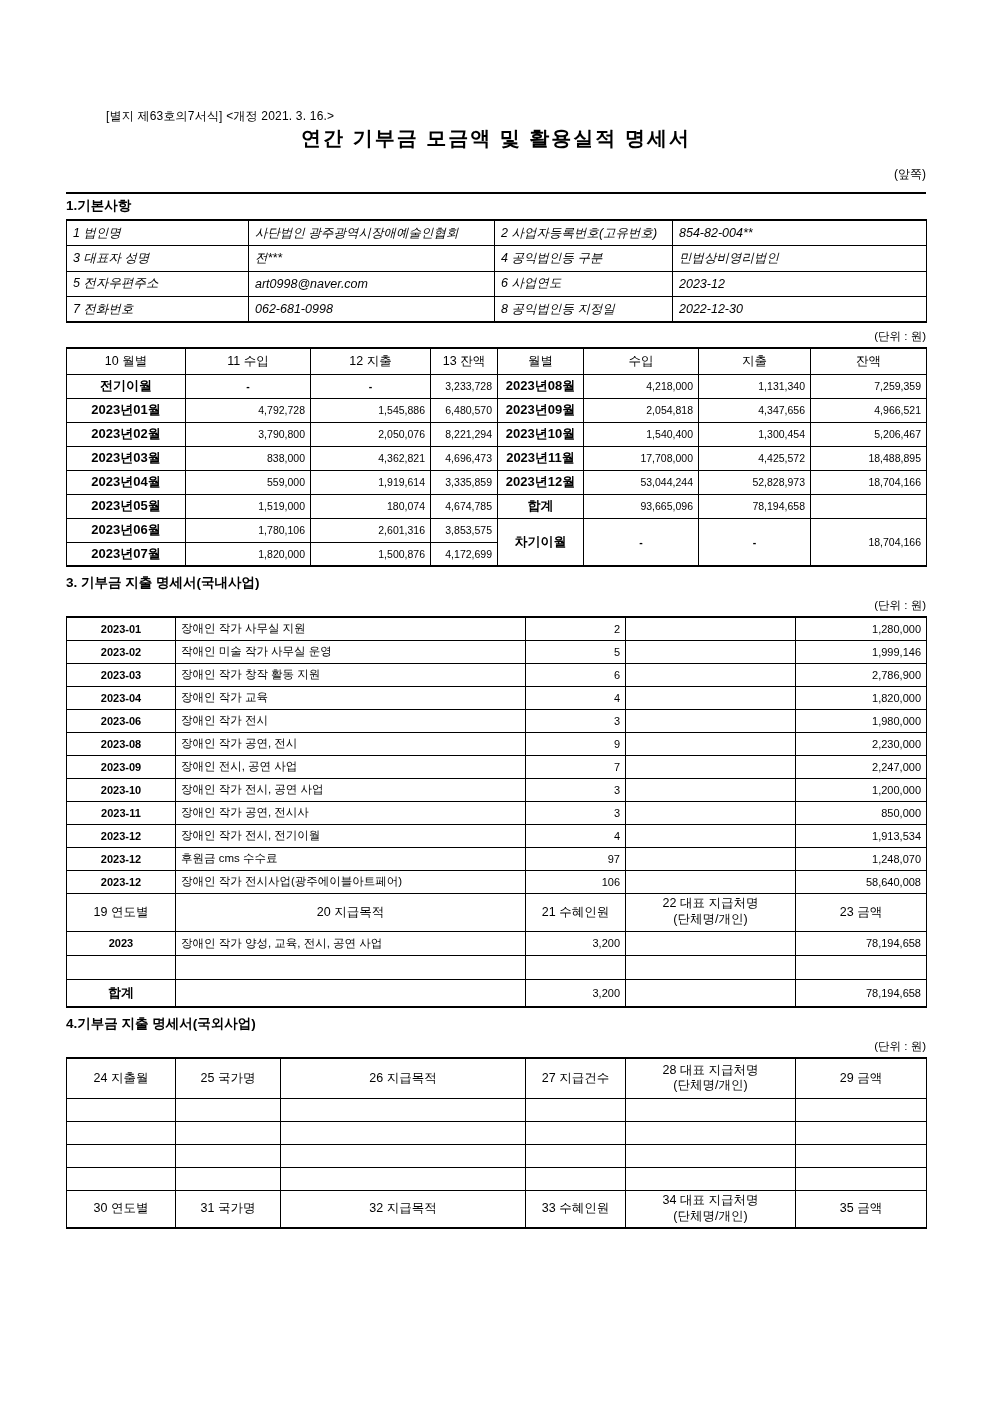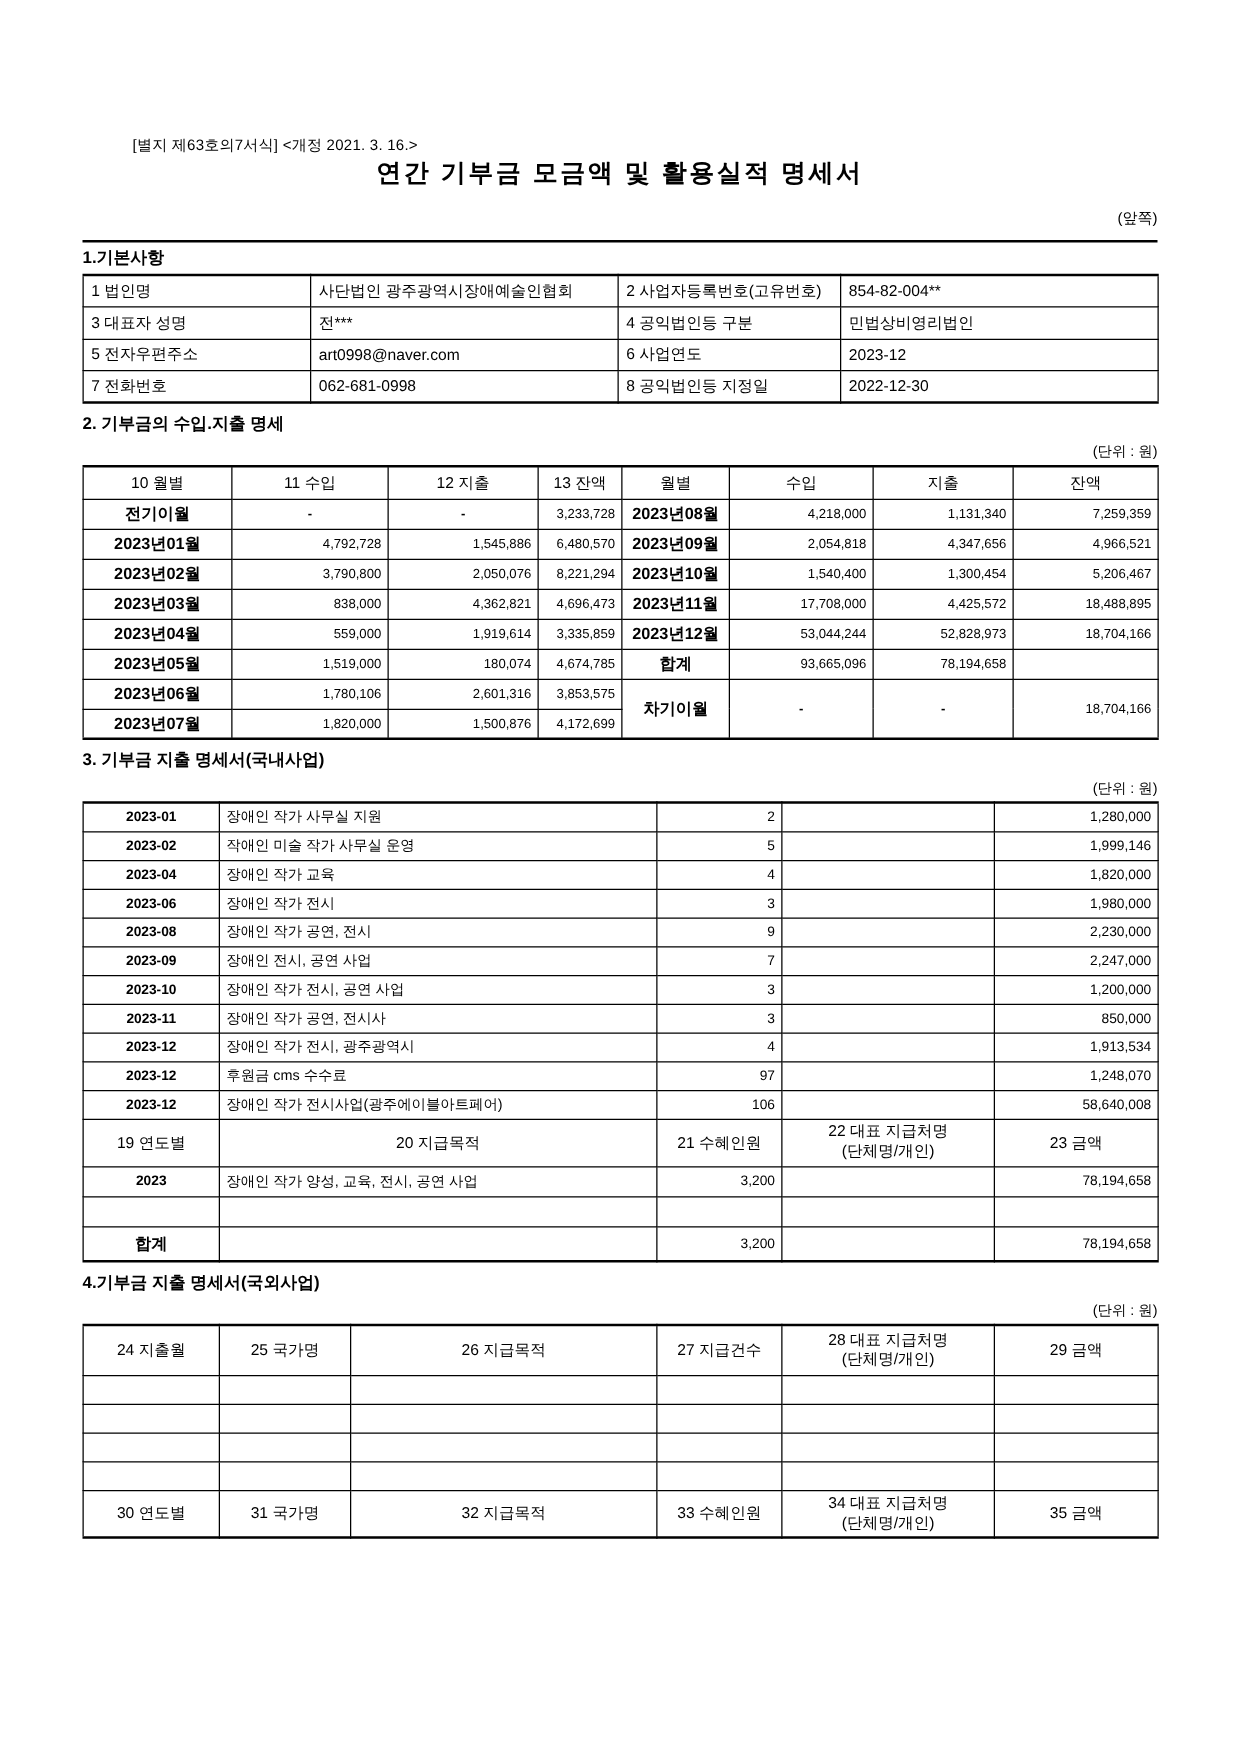--- a/index.html
+++ b/index.html
@@ -22,21 +22,21 @@
   td { border:1px solid #000; vertical-align:middle; font-size:12px; overflow:hidden; white-space:nowrap; }
   .c { text-align:center;font-weight:bold; }
   .r { text-align:right; padding-right:5px; }
   .l { text-align:left; padding-left:5px; }
   .n { font-size:10.5px; }
   .m { font-size:13px; }
   .sm { font-size:11px; }
   .hd { text-align:center; font-size:12.5px; }
   .hd2 { line-height:1.25; }
 
-  .t1 tr { height:25.5px; }
+  .t1 tr { height:25.5px;font-style:italic; }
   .t1 td { font-size:12.5px; }
   .t1 .lbl { padding-left:6px; }
   .t1 .val { padding-left:6px; }
 
   .t2 { margin-top:0; }
   .t2 tr { height:24px;padding-left:40px; }
   .t2 tr.hdr { height:26px; }
 
   .t3 { margin-top:0; }
   .t3 tr { height:23px; }
@@ -91,21 +91,20 @@
     </tr>
     <tr>
       <td class="lbl">7 전화번호</td>
       <td class="val">062-681-0998</td>
       <td class="lbl">8 공익법인등 지정일</td>
       <td class="val">2022-12-30</td>
     </tr>
   </tbody>
     </table>
 
-  <div class="sec-heading gap">2. 기부금의 수입.지출 명세</div>
   <div class="unit">(단위 : 원)</div>
   <table class="t2">
     <colgroup>
         <col style="width:119px">
         <col style="width:125px">
         <col style="width:120px">
         <col style="width:67px">
         <col style="width:86px">
         <col style="width:115px">
         <col style="width:112px">
@@ -220,20 +219,27 @@
       <td class="r sm">1,280,000</td>
     </tr>
     <tr>
       <td class="c sm">2023-02</td>
       <td class="l purpose">작애인 미술 작가 사무실 운영</td>
       <td class="r sm">5</td>
       <td></td>
       <td class="r sm">1,999,146</td>
     </tr>
     <tr>
+      <td class="c sm">2023-03</td>
+      <td class="l purpose">장애인 작가 창작 활동 지원</td>
+      <td class="r sm">6</td>
+      <td></td>
+      <td class="r sm">2,786,900</td>
+    </tr>
+    <tr>
       <td class="c sm">2023-04</td>
       <td class="l purpose">장애인 작가 교육</td>
       <td class="r sm">4</td>
       <td></td>
       <td class="r sm">1,820,000</td>
     </tr>
     <tr>
       <td class="c sm">2023-06</td>
       <td class="l purpose">장애인 작가 전시</td>
       <td class="r sm">3</td>
@@ -263,21 +269,21 @@
     </tr>
     <tr>
       <td class="c sm">2023-11</td>
       <td class="l purpose">장애인 작가 공연, 전시사</td>
       <td class="r sm">3</td>
       <td></td>
       <td class="r sm">850,000</td>
     </tr>
     <tr>
       <td class="c sm">2023-12</td>
-      <td class="l purpose">장애인 작가 전시, 광주광역시</td>
+      <td class="l purpose">장애인 작가 전시, 전기이월</td>
       <td class="r sm">4</td>
       <td></td>
       <td class="r sm">1,913,534</td>
     </tr>
     <tr>
       <td class="c sm">2023-12</td>
       <td class="l purpose">후원금 cms 수수료</td>
       <td class="r sm">97</td>
       <td></td>
       <td class="r sm">1,248,070</td>

